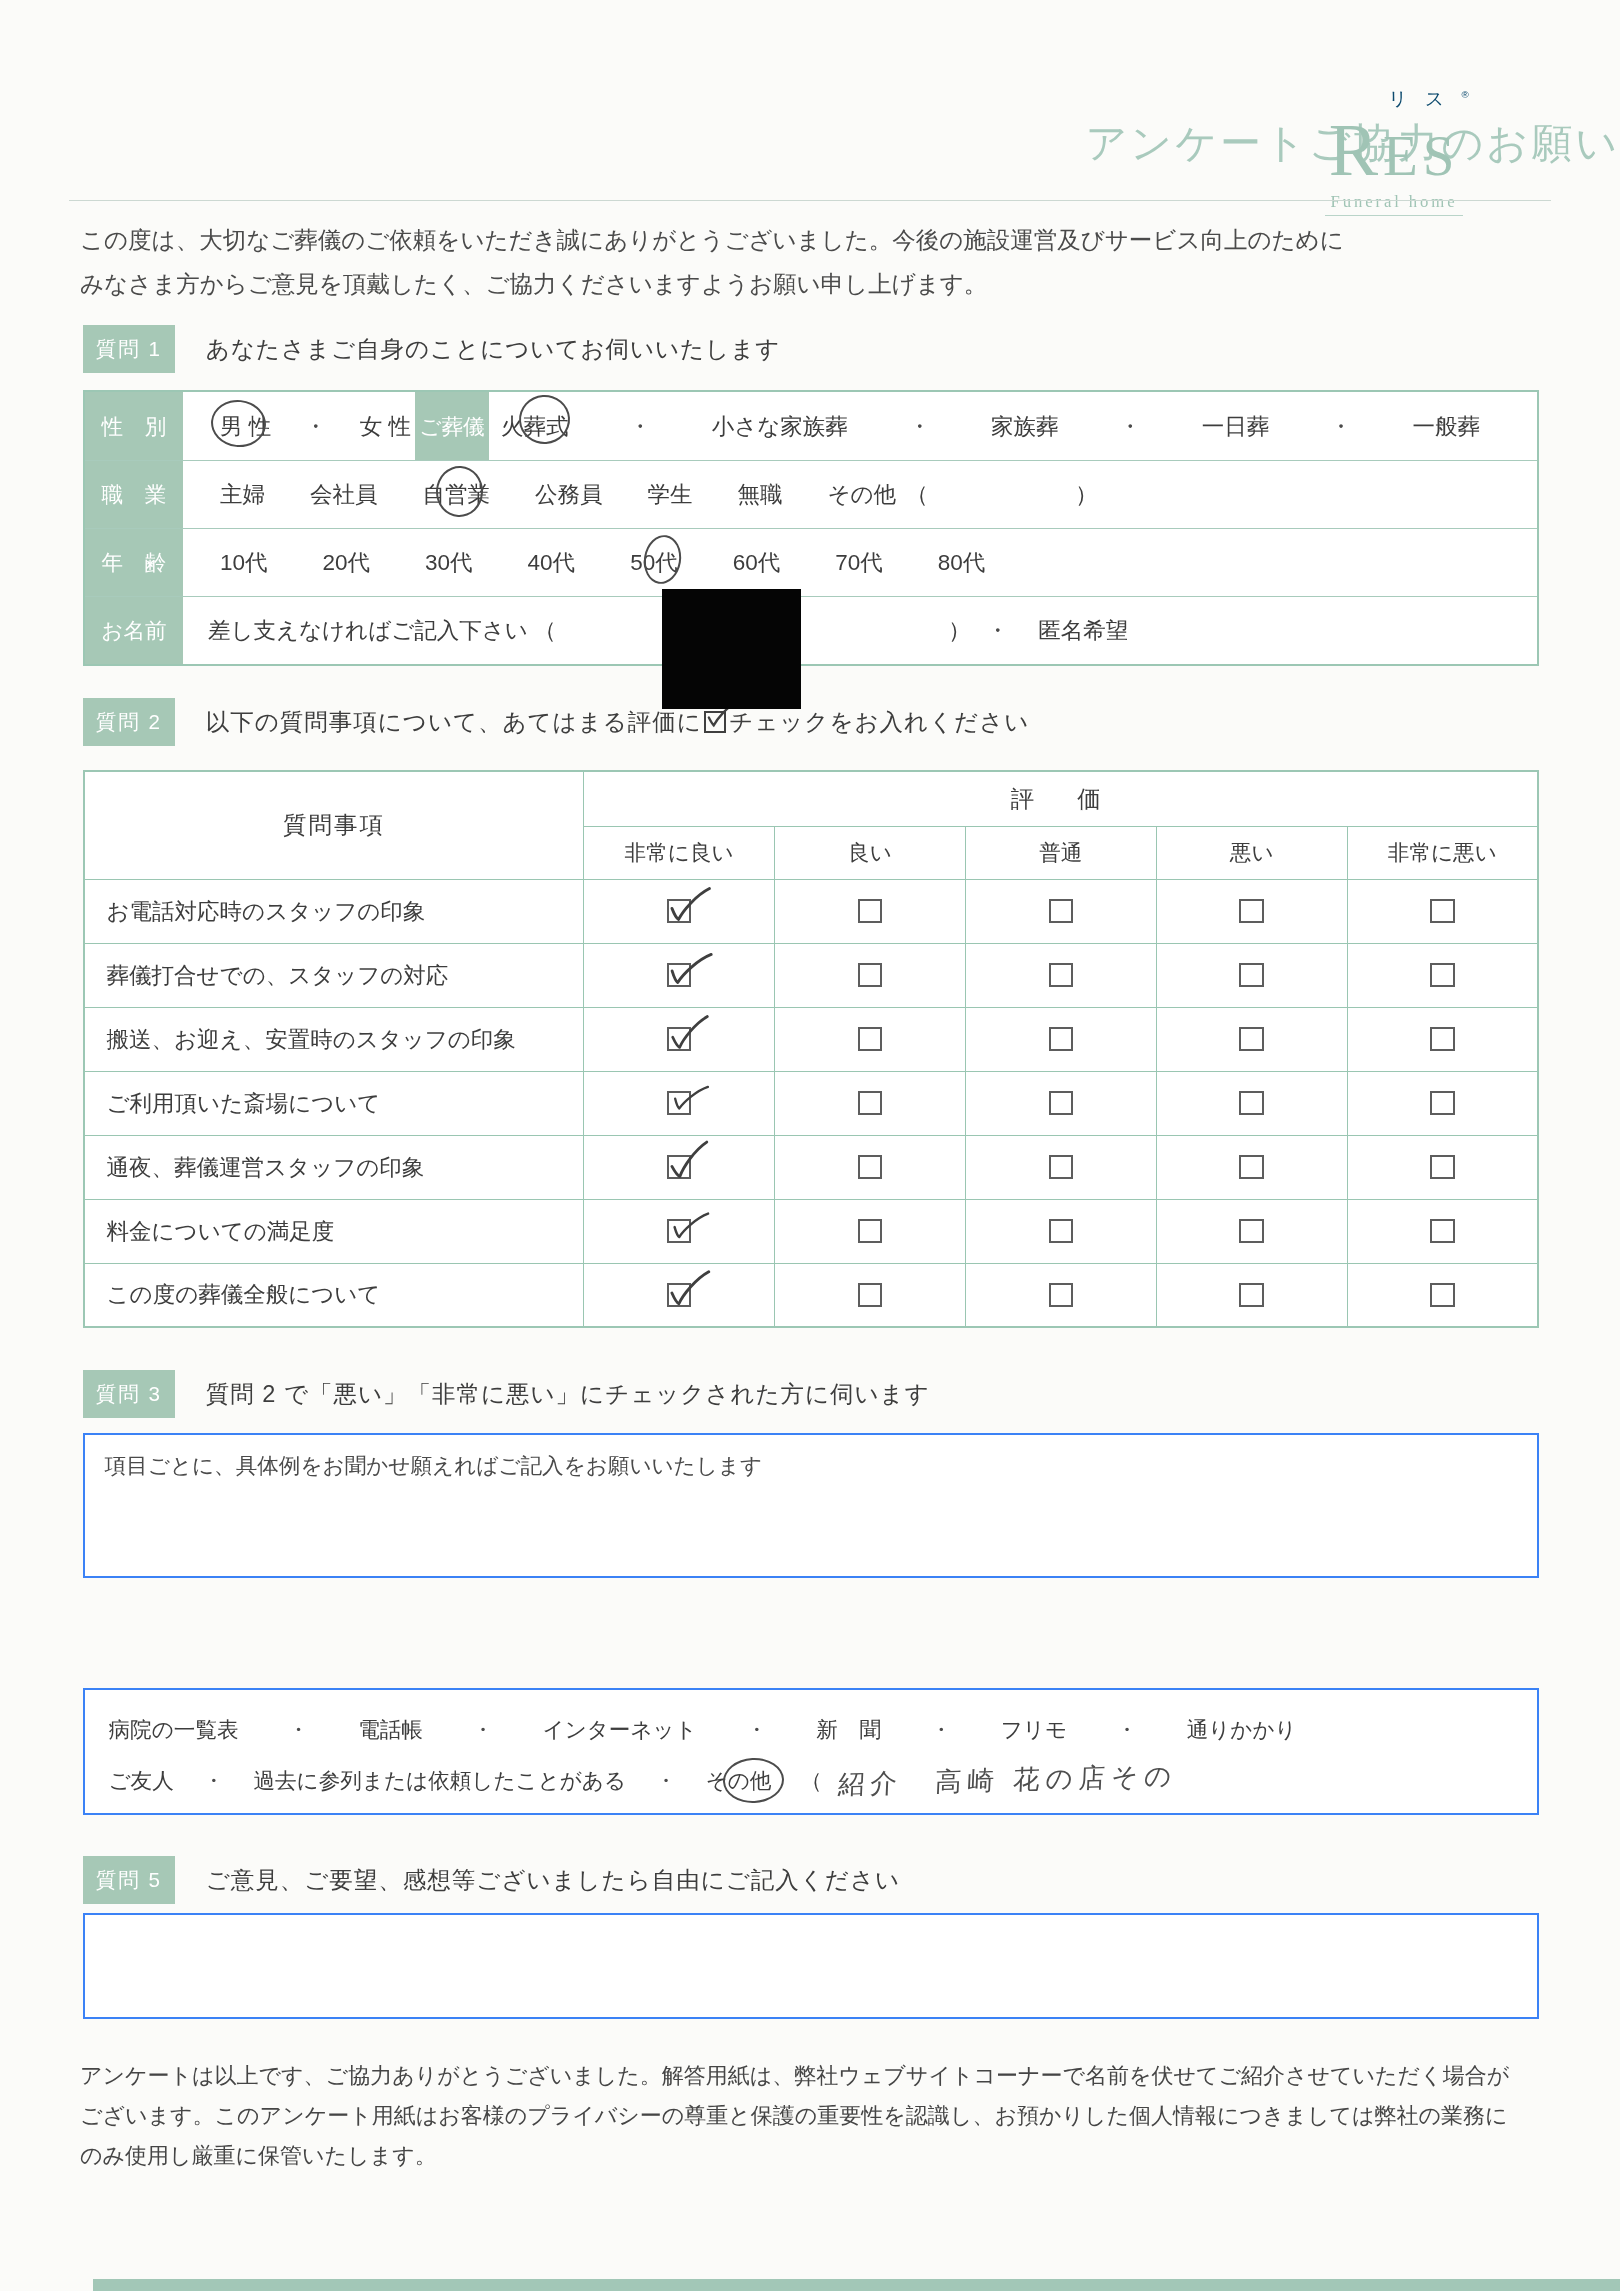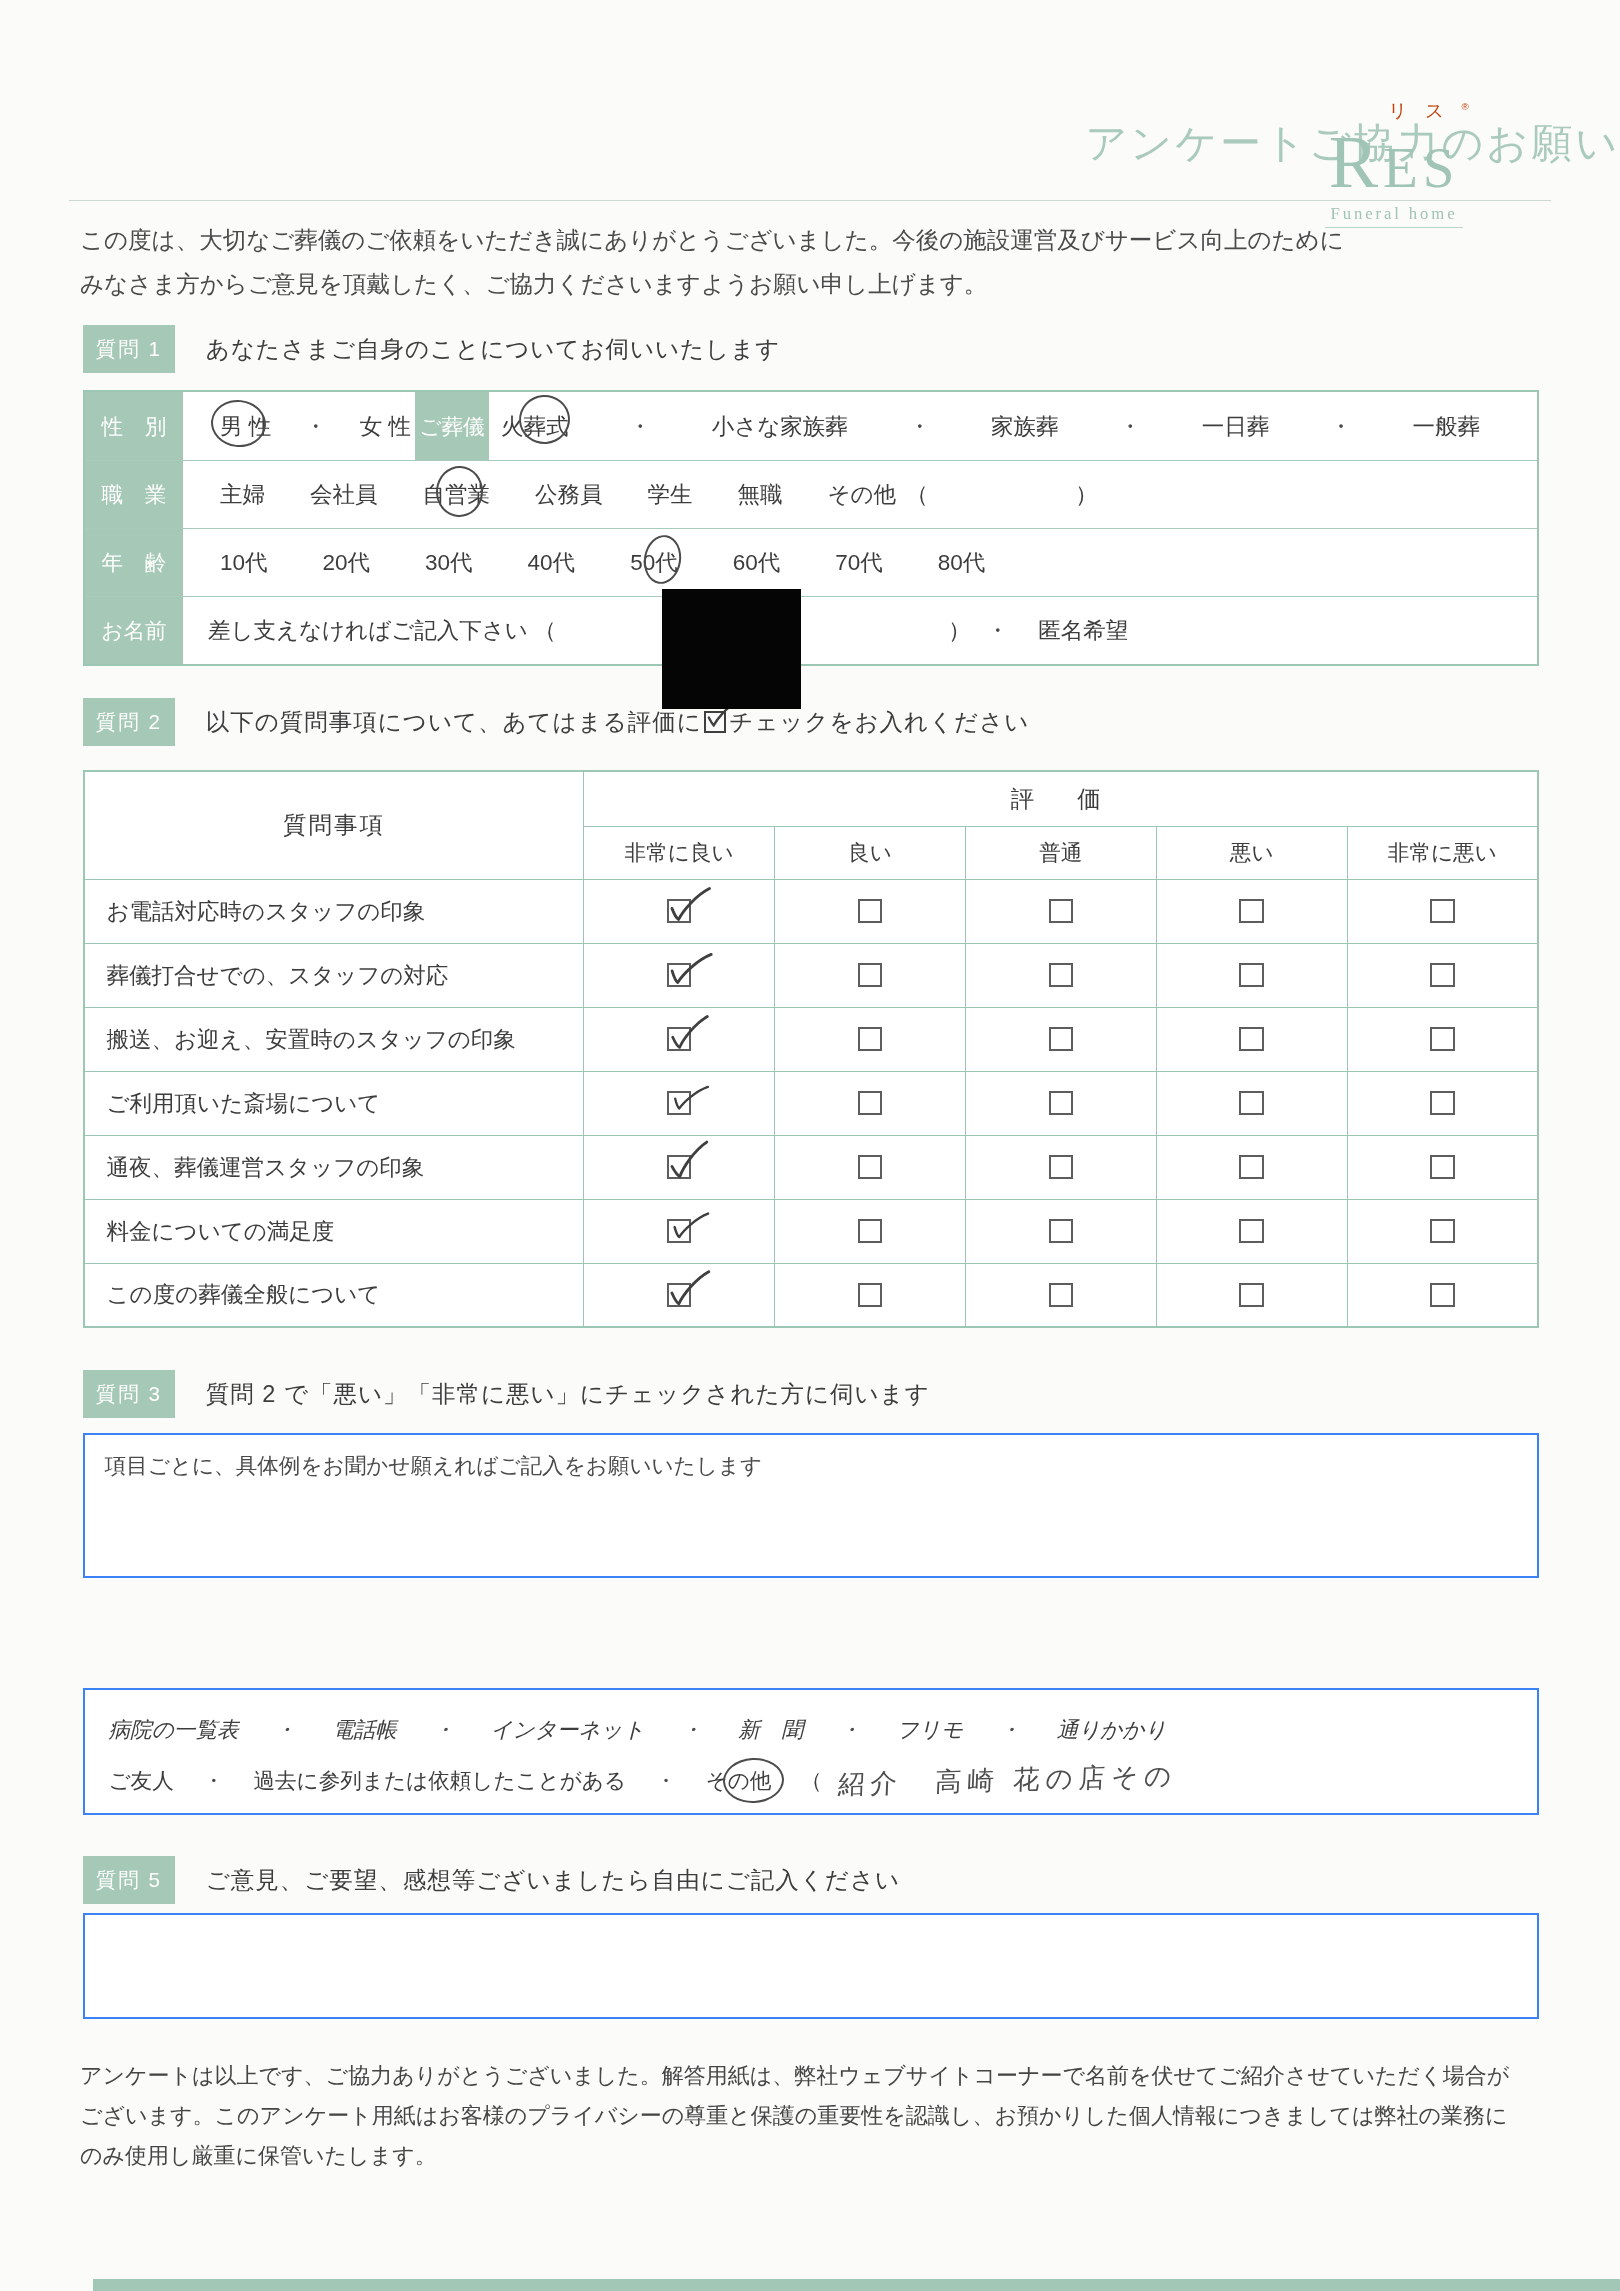--- a/index.html
+++ b/index.html
@@ -8,21 +8,21 @@
     position:relative; width:1620px; height:2292px; margin:0 auto;
     background:#fbfbf9; overflow:hidden;
     font-family:"Liberation Sans","DejaVu Sans",sans-serif; color:#3d3d3d;
   }
   
   .page-title {
     position:absolute; top:116px; left:0; right:0; text-align:right;
     font-size:41px; font-weight:500; color:#a9cabd; letter-spacing:2.9px;
   }
   .logo { position:absolute; top:86px; right:118px; width:216px; text-align:center; color:#a0c4b5; }
-  .logo-kana { font-size:18.6px; letter-spacing:17.6px; margin-left:69px; color:#c2410c;margin-top:12px; }
+  .logo-kana { font-size:18.6px; letter-spacing:17.6px; margin-left:69px; color:#0c4a6e; }
   .logo-reg { font-size:9.8px; letter-spacing:0; vertical-align:super; }
   .logo-res { font-family:"Liberation Serif","DejaVu Serif",serif; font-size:57px; line-height:1.05; letter-spacing:4.9px; }
   .logo-res::first-letter { font-size:74px; }
   .logo-tag { display:inline-block; font-family:"Liberation Serif","DejaVu Serif",serif; font-size:16.7px;
     letter-spacing:2.9px; border-bottom:1px solid #b9d4c9; padding:2px 5.9px 2.9px; }
   .head-rule { position:absolute; top:200px; left:69px; width:1482px; border-top:1px solid #ccd8d2; }
   
   .intro { position:absolute; top:218px; left:80px; width:1446px; font-size:23.5px; line-height:44px; color:#4a4a4a; }
   
   .sec-header { position:absolute; left:83px; display:flex; align-items:center; gap:31px; }
@@ -70,21 +70,21 @@
   
   .title-check { display:inline-block; width:22.5px; height:22.5px; border:2px solid #3f3f3f; position:relative; margin:0 2.9px 0 2px; }
   .title-check svg { position:absolute; left:-3.9px; top:-11.8px; width:37px; height:35px; overflow:visible; }
   .title-check svg path { fill:none; stroke:#3f3f3f; stroke-width:2.4; stroke-linecap:round; }
   
   .free-box { position:absolute; left:83px; width:1456px; border:2px solid #3b82f6; background:#fff; }
   .box-q3 { top:1433px; height:145px; padding:15.7px 19.6px; font-size:21.6px; color:#4a4a4a; }
   .box-q4 { top:1688px; height:127px; padding:13.7px 19.6px 0 23.5px; font-size:21.6px; }
   .box-q5 { top:1913px; height:106px; }
   .q4-line { display:flex; align-items:center; height:51px; }
-  .q4-line1 { gap:3px;font-style:italic; }
+  .q4-line1 { gap:16px; }
   .q4-line1 .opt { margin-right:33px; }
   .q4-line1 .sep { margin-right:33px; }
   .q4-line2 .opt { margin-right:29px; }
   .q4-line2 .sep { margin-right:29px; }
   .handwriting { font-size:26.5px; color:#4e4e4e; letter-spacing:5.9px; transform:rotate(-1.5deg) skewX(-4deg);
     margin-left:15.7px; white-space:nowrap; }
   
   .footer-note { position:absolute; top:2056px; left:80px; width:1449px; font-size:22px; line-height:40px; color:#454545; }
   .bottom-bar { position:absolute; left:93px; right:0; bottom:0; height:12.7px; background:#a2c7b7; }
 </style>

